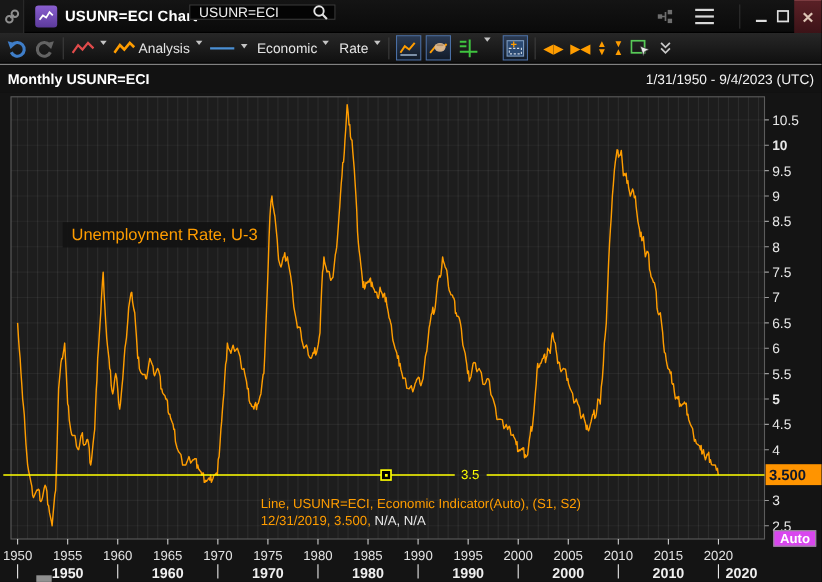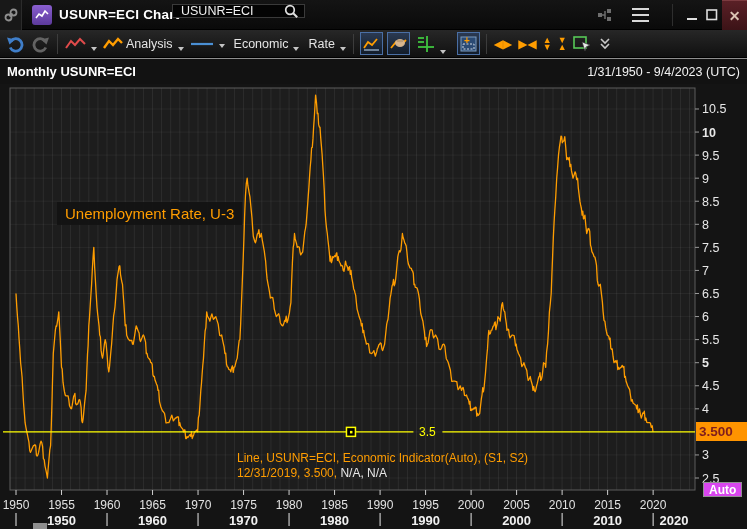--- a/index.html
+++ b/index.html
@@ -21,21 +21,21 @@
   .win-icon { position:absolute; top:0; height:30px; display:flex; align-items:center; justify-content:center; }
   .tb-sep { position:absolute; left:672px; top:4px; width:1px; height:22px; background:#2e2e2e; }
   .close-btn { position:absolute; left:722px; top:0; width:25px; height:30px;
     background:linear-gradient(#5a2026,#3c1317); border-top:1px solid #7c3b40;
     display:flex; align-items:center; justify-content:center; color:#dcc4b4; font-size:14px; font-weight:bold; }
   .burger div { width:17px; height:2px; background:#d8d8d8; margin:2px 0; }
 
   
   .toolbar { position:relative; height:28px; background:linear-gradient(#272727,#101010);
     border-bottom:1px solid #000; display:flex; align-items:center; padding:0 3px; }
-  .titem { display:flex; align-items:flex-end; margin:0 3px; cursor:default; }
+  .titem { display:flex; align-items:flex-start; margin:0 3px; cursor:default; }
   .sep { width:1px; height:20px; background:#3c3c3c; margin:0 4px; }
   .caret { width:0; height:0; border-left:3.5px solid transparent; border-right:3.5px solid transparent;
     border-top:4px solid #c4c4c4; margin-left:5px; }
   .tlabel { color:#e4e4e4; font-size:12.5px; margin-left:3px; }
   .icon-btn { width:23px; height:23px; border:1px solid #4a6fa5; background:linear-gradient(#2b3a52,#121c2a);
     display:flex; align-items:center; justify-content:center; margin:0 2px; }
   .tri { color:#ff9d00; font-size:12px; line-height:12px; }
   .tri-sm { color:#ff9d00; font-size:9px; line-height:7px; display:block; text-align:center; }
   .vstack { display:flex; flex-direction:column; justify-content:center; }
 
@@ -48,21 +48,21 @@
   
   .chart-body { position:absolute; left:0; top:84px; width:747px; height:445px; background:#141414; }
   svg.canvas { position:absolute; left:0; top:0; }
   .annotation { position:absolute; left:57px; top:118px; color:#ff9d00; font-size:15px;
     background:rgba(18,18,18,.92); padding:3px 8px; white-space:nowrap; }
   .legend { position:absolute; left:237px; top:367px; font-size:12px; line-height:15px; white-space:nowrap; }
   .legend .l1 { color:#ff9d00; }
   .legend .l2o { color:#ff9d00; }
   .legend .l2w { color:#e8e8e8; }
   .price-badge { position:absolute; left:696px; top:338px; width:51px; height:19px; background:#ff9400;
-    color:#7f1d1d; font-size:13.5px; font-weight:bold; display:flex; align-items:center; padding-left:3px; }
+    color:#0f172a; font-size:13.5px; font-weight:bold; display:flex; align-items:center; padding-left:3px; }
   .auto-btn { position:absolute; left:703px; top:398px; border:1px solid #909090; background:#d946ef;
     color:#fff; font-size:12px; font-weight:bold; padding:0 5px; height:15px; line-height:14px; }
   .scroll-frag { position:absolute; left:33px; top:439px; width:14px; height:6px; background:#8f8f8f; }
 </style>
 </head>
 <body>
 
 <div class="window">
 
   <div class="titlebar">

